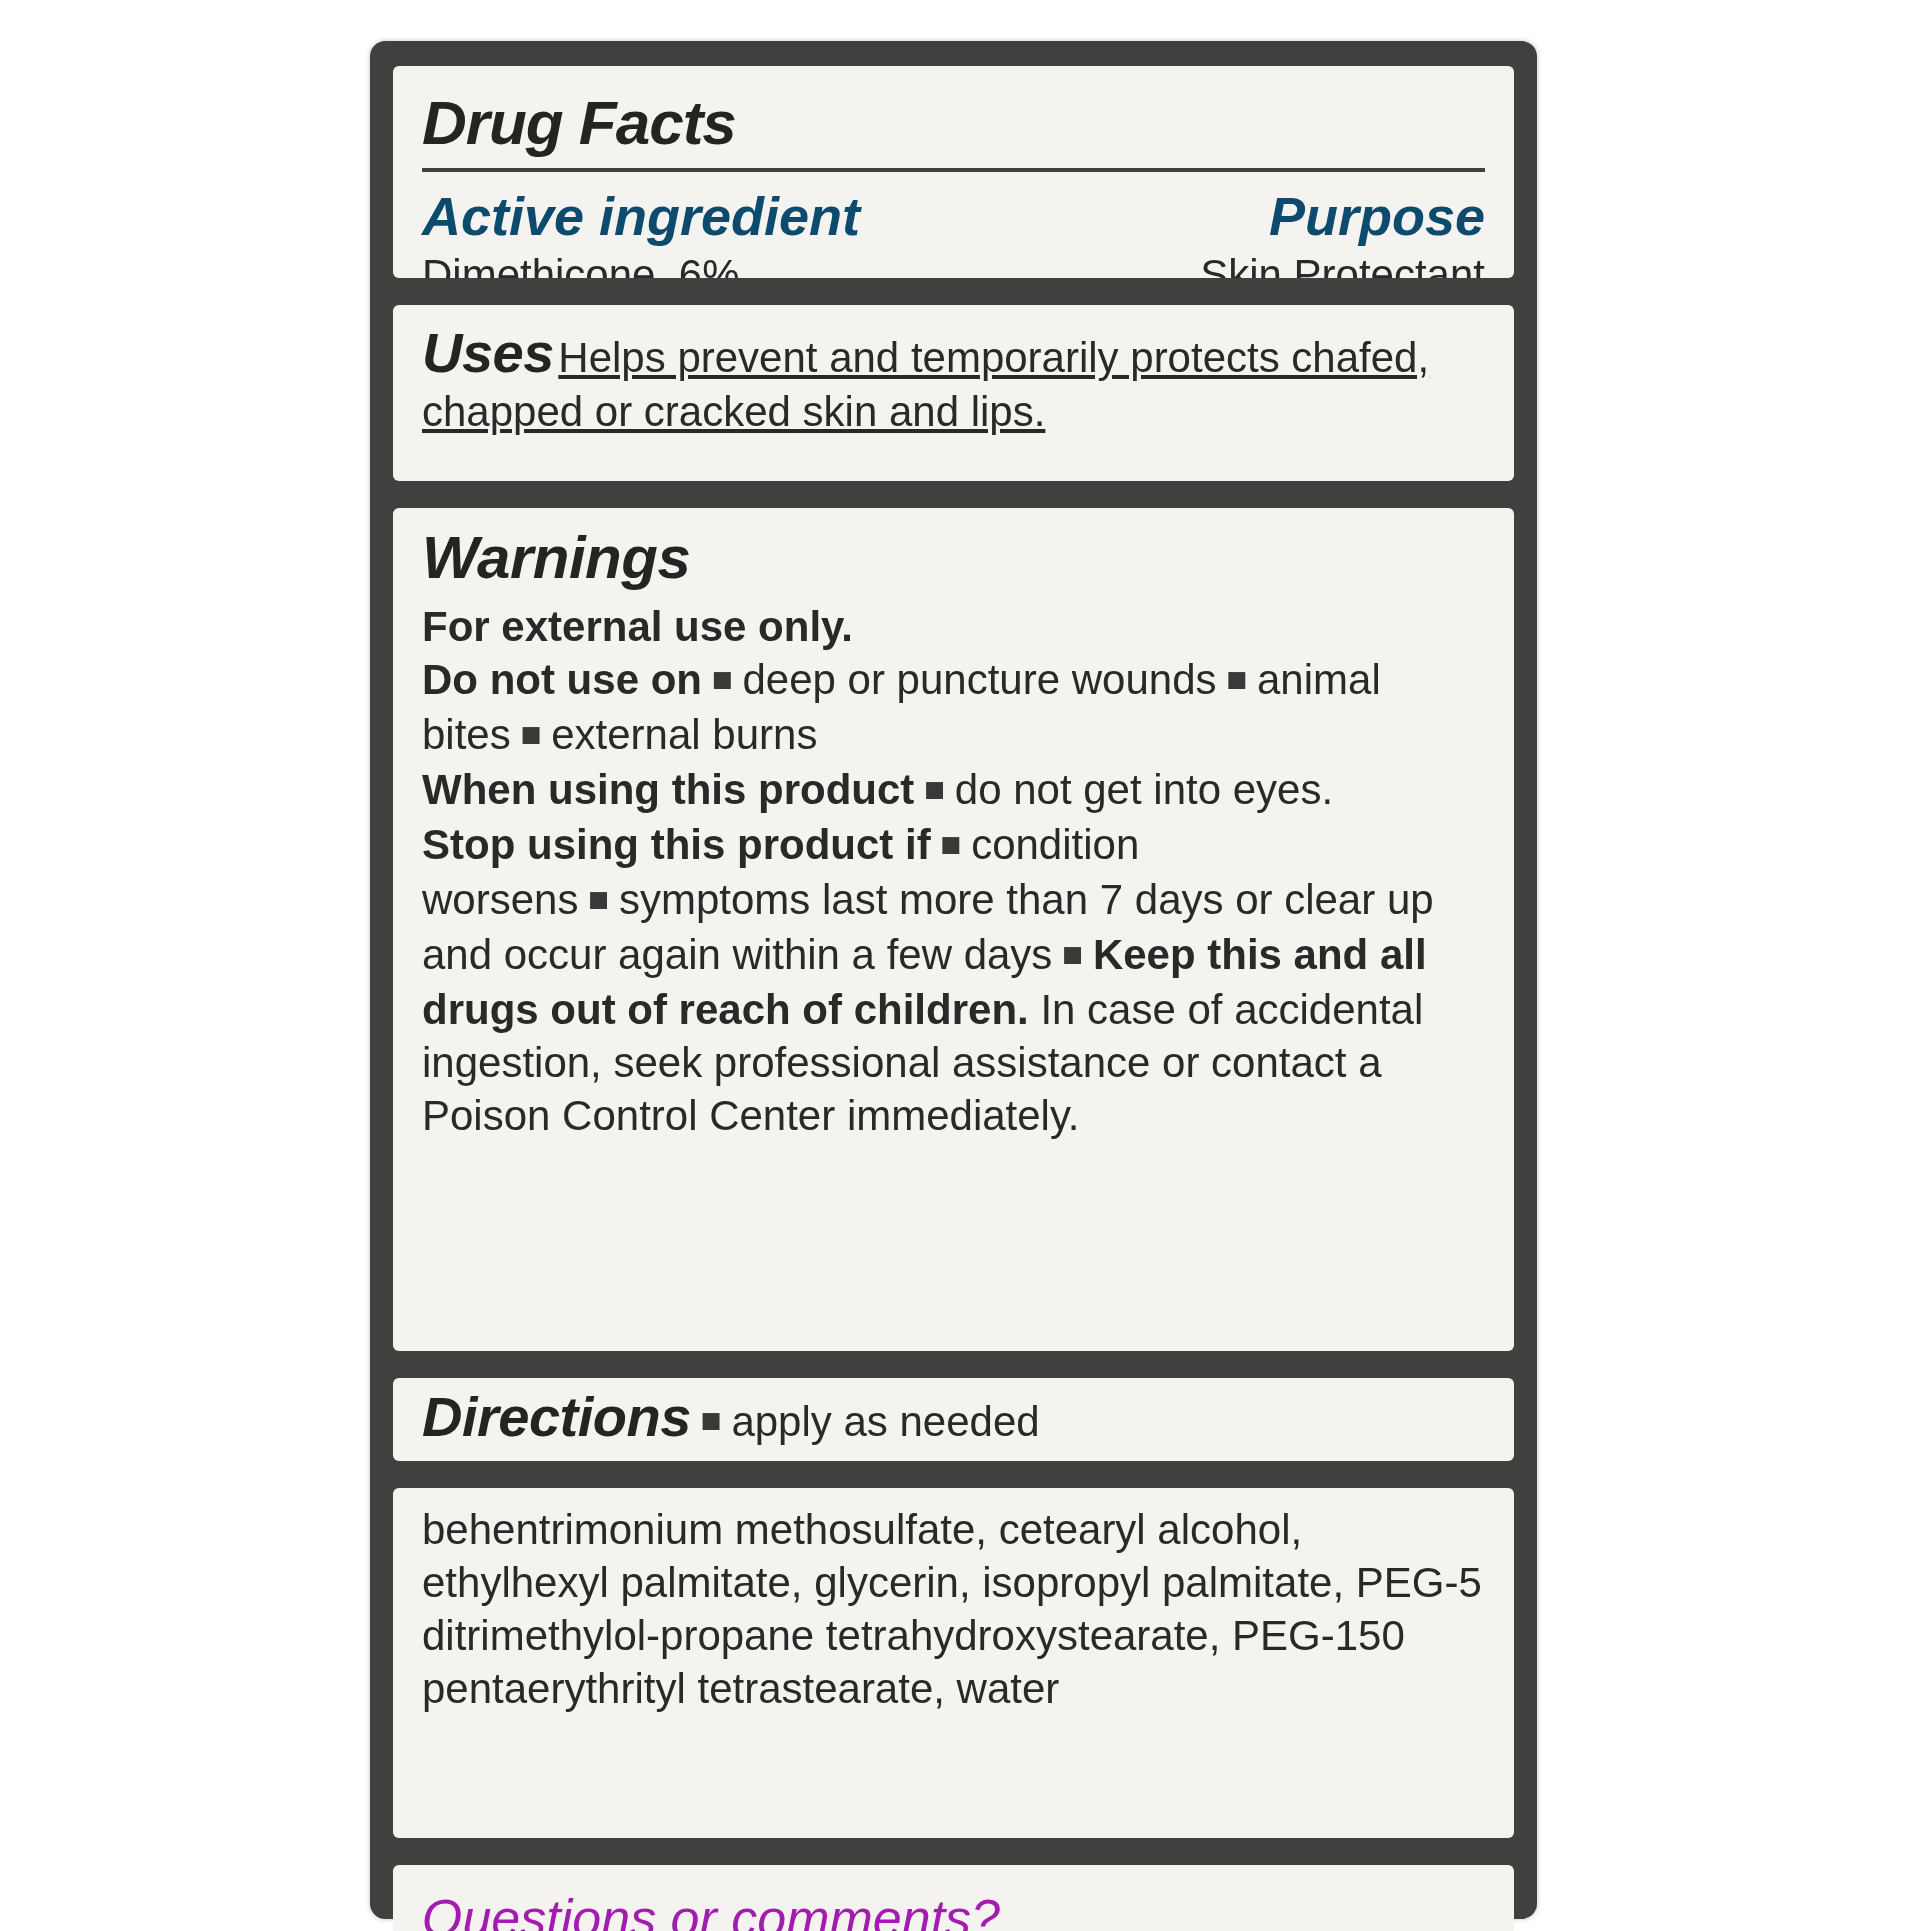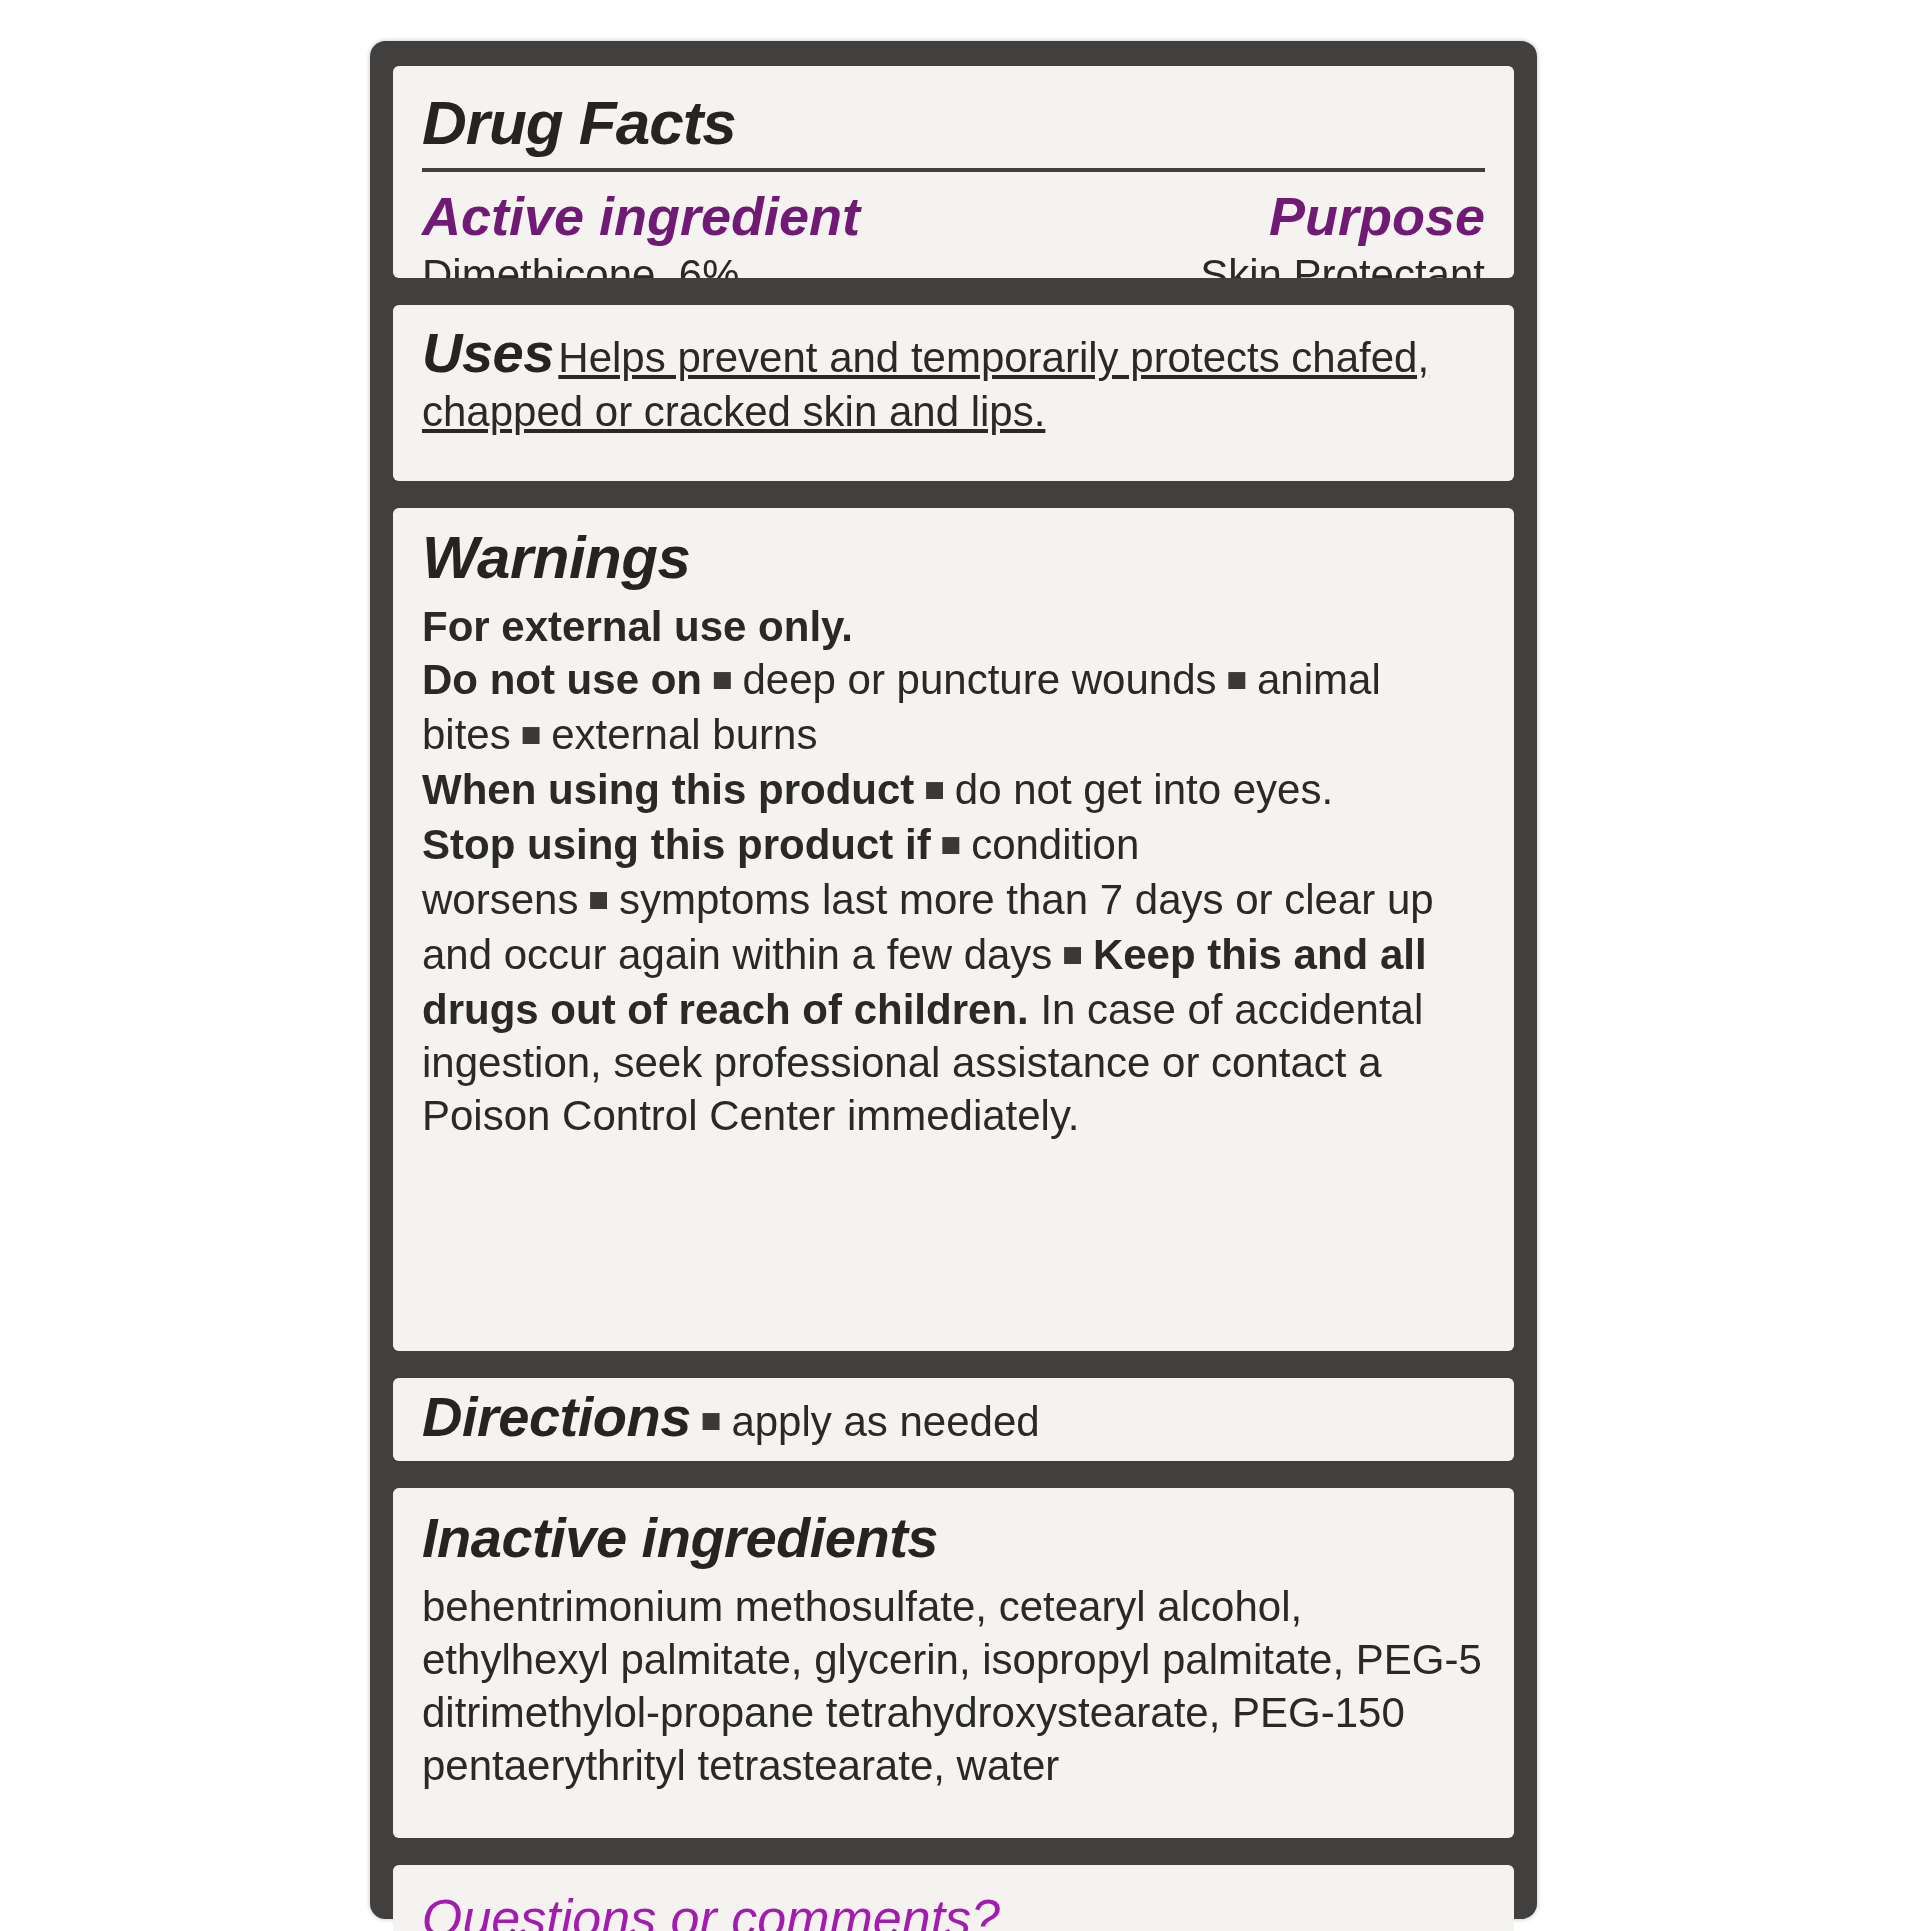--- a/index.html
+++ b/index.html
@@ -55,21 +55,21 @@
   .ai-row{
     display:flex;
     justify-content:space-between;
     align-items:baseline;
   }
   .ai-row h2{
     margin:0;
     font-size:54px;
     font-style:italic;
     font-weight:700;
-    color:#701a75;
+    color:#0c4a6e;
   }
   .ai-line{
     font-size:42px;
     line-height:56px;
     display:flex;
     align-items:baseline;
     white-space:nowrap;
   }
   .dots{
     flex:1 1 auto;
@@ -149,21 +149,20 @@
     <p class="body-txt"><span class="bold">When using this product</span><span class="sq">■</span><span>do not get into eyes.</span></p>
 
     <p class="body-txt"><span class="bold">Stop using this product if</span><span class="sq">■</span><span>condition worsens</span><span class="sq">■</span><span>symptoms last more than 7 days or clear up and occur again within a few days</span><span class="sq">■</span><span class="bold">Keep this and all drugs out of reach of children.</span> <span>In case of accidental ingestion, seek professional assistance or contact a Poison Control Center immediately.</span></p>
   </section>
 
   <section class="panel p-directions">
     <div class="dir-line"><h2 class="sec-head">Directions</h2><span class="sq">■</span><span>apply as needed</span></div>
   </section>
 
   <section class="panel p-inactive">
-    <h2 class="sec-head">Inactive ingredients</h2>
     <div class="body-txt">behentrimonium methosulfate, cetearyl alcohol, ethylhexyl palmitate, glycerin, isopropyl palmitate, PEG-5 ditrimethylol-propane tetrahydroxystearate, PEG-150 pentaerythrityl tetrastearate, water</div>
   </section>
 
   <section class="panel p-questions">
     <h2>Questions or comments?</h2>
     <div class="body-txt">Call toll free 1-800-533-0464</div>
   </section>
 
 </div>
 

